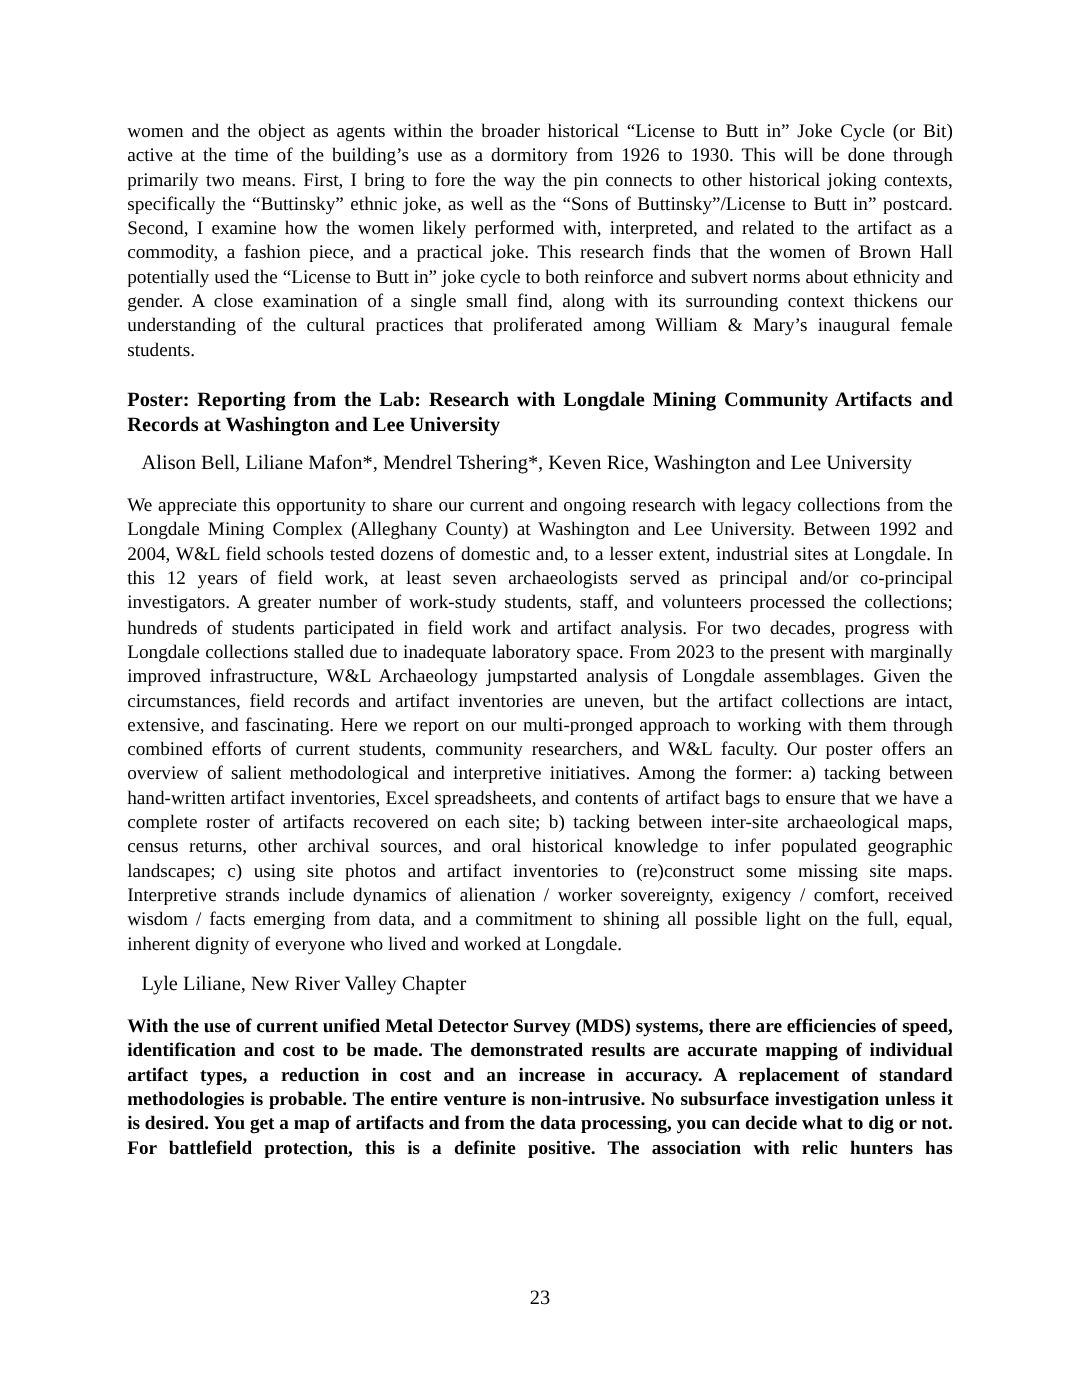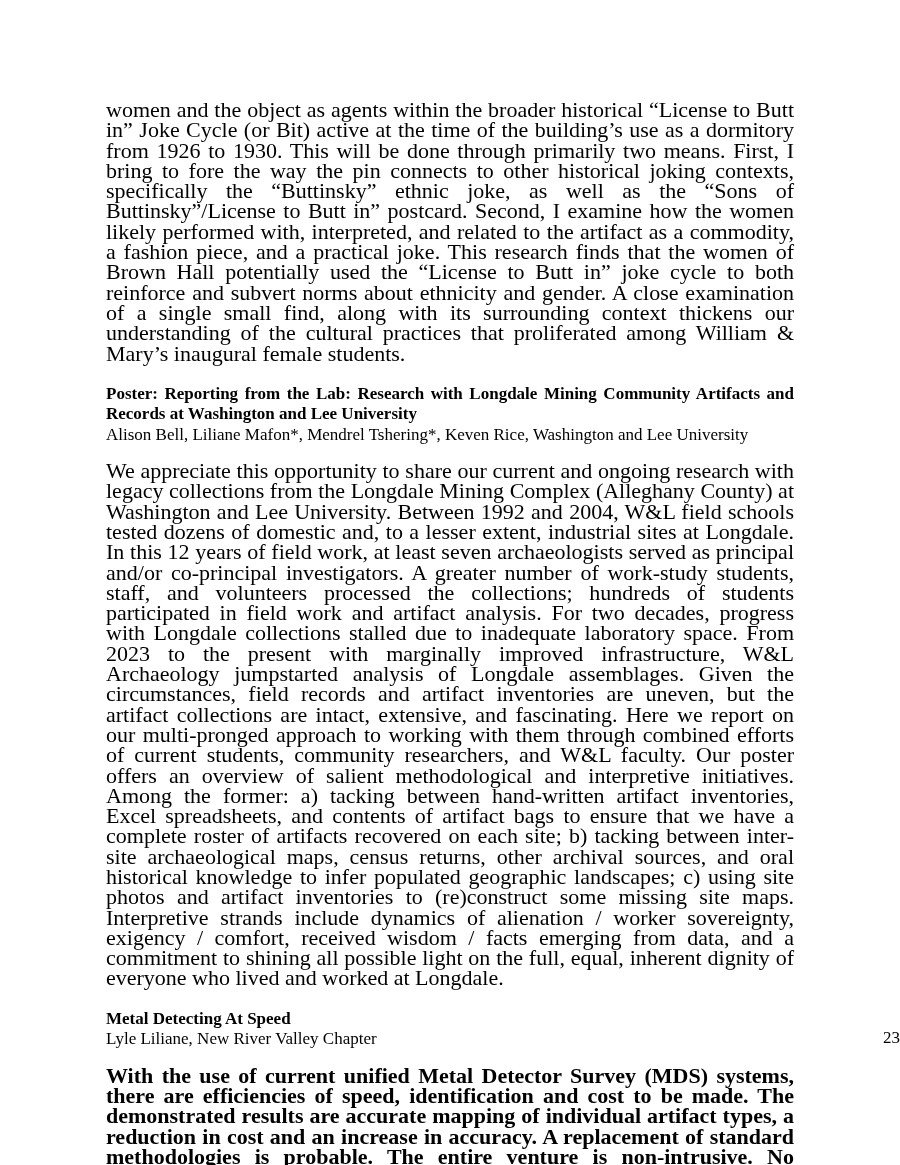--- a/index.html
+++ b/index.html
@@ -17,70 +17,69 @@
     overflow: hidden;
   }
   .content {
     position: absolute;
     left: 106px;
     top: 100px;
     width: 688px;
   }
   .body-text {
     margin: 0;
-    font-size: 22px;
+    font-size: 16px;
     line-height: 20.3px;
     text-align: justify;
   }
   .justify-last {
     text-align-last: justify;
     font-weight: bold;
   }
   .abstract-title {
     margin: 20.3px 0 0 0;
     font-size: 17px;
     line-height: 20.3px;
     font-weight: bold;
     text-align: justify;
   }
   .authors {
-    margin: 0;
+    margin: 12px;
     font-size: 17px;
     line-height: 20.3px;
     text-align: left;
   }
   .abstract-body {
     margin-top: 16px;
   }
   .page-number {
     position: absolute;
-    top: 1028px;
+    top: 1072px;
     left: 0;
     width: 100%;
-    text-align: right;
+    text-align: center;
     font-size: 17px;
     line-height: 20.3px;
   }
 </style>
 </head>
 <body>
 
 <div class="page">
   <div class="content">
 
     <p class="body-text">women and the object as agents within the broader historical “License to Butt in” Joke Cycle (or Bit) active at the time of the building’s use as a dormitory from 1926 to 1930. This will be done through primarily two means. First, I bring to fore the way the pin connects to other historical joking contexts, specifically the “Buttinsky” ethnic joke, as well as the “Sons of Buttinsky”/License to Butt in” postcard. Second, I examine how the women likely performed with, interpreted, and related to the artifact as a commodity, a fashion piece, and a practical joke. This research finds that the women of Brown Hall potentially used the “License to Butt in” joke cycle to both reinforce and subvert norms about ethnicity and gender. A close examination of a single small find, along with its surrounding context thickens our understanding of the cultural practices that proliferated among William &amp; Mary’s inaugural female students.</p>
 
     <section>
       <h2 class="abstract-title">Poster: Reporting from the Lab: Research with Longdale Mining Community Artifacts and Records at Washington and Lee University</h2>
       <p class="authors">Alison Bell, Liliane Mafon*, Mendrel Tshering*, Keven Rice, Washington and Lee University</p>
       <p class="body-text abstract-body">We appreciate this opportunity to share our current and ongoing research with legacy collections from the Longdale Mining Complex (Alleghany County) at Washington and Lee University. Between 1992 and 2004, W&amp;L field schools tested dozens of domestic and, to a lesser extent, industrial sites at Longdale. In this 12 years of field work, at least seven archaeologists served as principal and/or co-principal investigators. A greater number of work-study students, staff, and volunteers processed the collections; hundreds of students participated in field work and artifact analysis. For two decades, progress with Longdale collections stalled due to inadequate laboratory space. From 2023 to the present with marginally improved infrastructure, W&amp;L Archaeology jumpstarted analysis of Longdale assemblages. Given the circumstances, field records and artifact inventories are uneven, but the artifact collections are intact, extensive, and fascinating. Here we report on our multi-pronged approach to working with them through combined efforts of current students, community researchers, and W&amp;L faculty. Our poster offers an overview of salient methodological and interpretive initiatives. Among the former: a) tacking between hand-written artifact inventories, Excel spreadsheets, and contents of artifact bags to ensure that we have a complete roster of artifacts recovered on each site; b) tacking between inter-site archaeological maps, census returns, other archival sources, and oral historical knowledge to infer populated geographic landscapes; c) using site photos and artifact inventories to (re)construct some missing site maps. Interpretive strands include dynamics of alienation / worker sovereignty, exigency / comfort, received wisdom / facts emerging from data, and a commitment to shining all possible light on the full, equal, inherent dignity of everyone who lived and worked at Longdale.</p>
     </section>
 
     <section>
-      <h2 class="abstract-title">Metal Detecting At Speed</h2>
       <p class="authors">Lyle Liliane, New River Valley Chapter</p>
       <p class="body-text abstract-body justify-last">With the use of current unified Metal Detector Survey (MDS) systems, there are efficiencies of speed, identification and cost to be made. The demonstrated results are accurate mapping of individual artifact types, a reduction in cost and an increase in accuracy. A replacement of standard methodologies is probable. The entire venture is non-intrusive. No subsurface investigation unless it is desired. You get a map of artifacts and from the data processing, you can decide what to dig or not. For battlefield protection, this is a definite positive. The association with relic hunters has</p>
     </section>
 
   </div>
 
   <div class="page-number">23</div>
 </div>
 
 </body></html>

